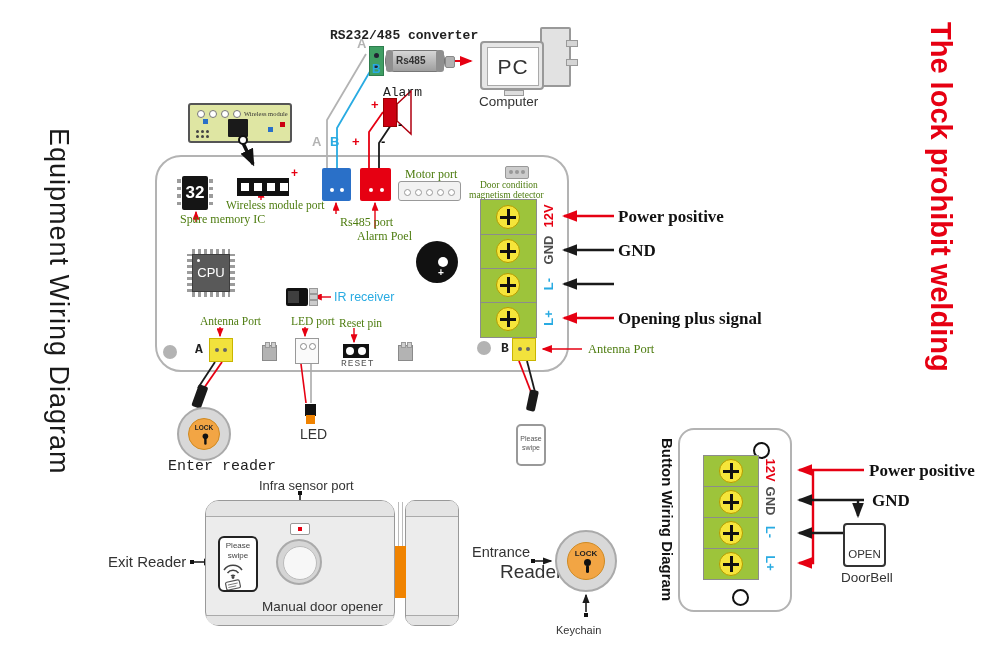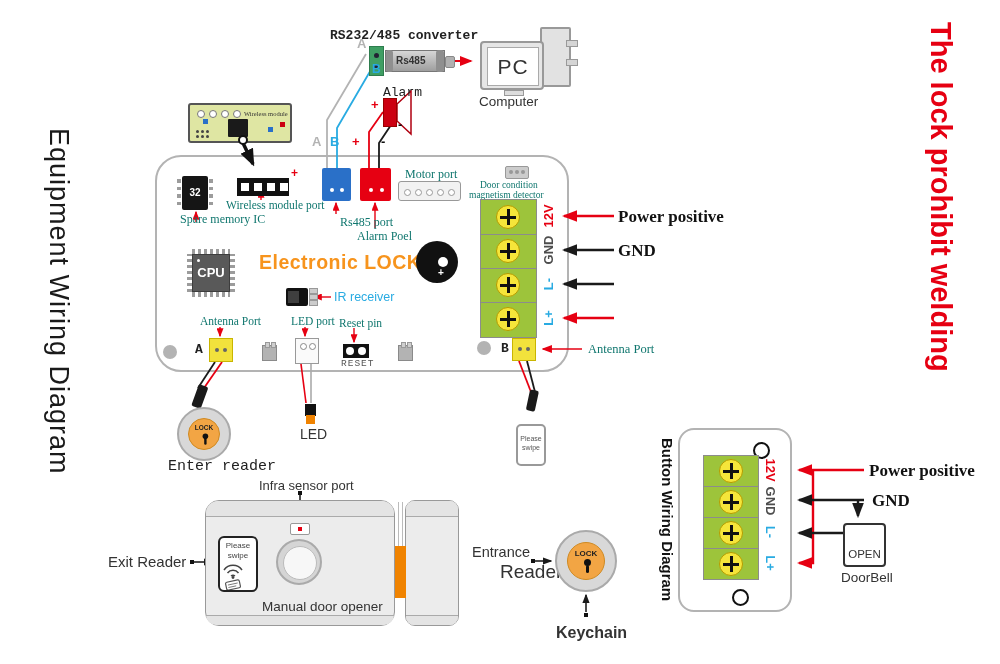--- a/index.html
+++ b/index.html
@@ -1,20 +1,20 @@
 <!DOCTYPE html>
 <html><head>
 <meta charset="utf-8">
 <style>
   html,body{margin:0;padding:0;background:#fff;}
   .stage{position:relative;width:1000px;height:664px;background:#fff;overflow:hidden;
          font-family:"Liberation Sans",sans-serif;}
   .abs{position:absolute;}
   
-  .lbl{position:absolute;font-family:"Liberation Serif",serif;font-size:12px;color:#0f766e;white-space:nowrap;}
+  .lbl{position:absolute;font-family:"Liberation Serif",serif;font-size:12px;color:#4d7c0f;white-space:nowrap;}
   .sig{position:absolute;font-family:"Liberation Serif",serif;font-weight:bold;font-size:17px;color:#111;white-space:nowrap;}
   .ann{position:absolute;font-family:"Liberation Sans",sans-serif;color:#333;white-space:nowrap;}
   .serifsm{position:absolute;font-family:Liberation Mono, monospace;color:#222;white-space:nowrap;}
   .wlabel{position:absolute;font-weight:bold;font-size:13px;white-space:nowrap;font-family:"Liberation Sans",sans-serif;}
   
   .vname{position:absolute;width:36px;height:16px;text-align:center;font-weight:bold;font-size:13px;
          font-family:"Liberation Sans",sans-serif;line-height:16px;}
   .rotccw{transform:rotate(-90deg);}
   .rotcw{transform:rotate(90deg);}
   
@@ -124,21 +124,21 @@
               font-size:29px;font-weight:bold;color:#e60012;white-space:nowrap;">The lock prohibit welding</div>
 
 
   <div class="serifsm" style="left:330px;top:28px;font-size:13px;font-weight:bold;">RS232/485 converter</div>
   <div class="wlabel" style="left:357px;top:36px;color:#b3b3b3;">A</div>
   <div class="abs" style="left:369px;top:46px;width:15px;height:30px;background:#3f9e63;border:1px solid #2e7d4e;box-sizing:border-box;">
     <div class="dot" style="left:4px;top:6px;width:5px;height:5px;background:#223;"></div>
     <div class="dot" style="left:4px;top:17px;width:5px;height:5px;background:#223;"></div>
   </div>
   <div class="wlabel" style="left:372px;top:62px;color:#29abe2;font-size:12px;">B</div>
-  <div class="abs" style="left:385px;top:50px;width:60px;height:22px;background:linear-gradient(#d6d6d6,#9e9e9e);border:1px solid #777;border-radius:0;box-sizing:border-box;">
+  <div class="abs" style="left:385px;top:50px;width:60px;height:22px;background:linear-gradient(#d6d6d6,#9e9e9e);border:1px solid #777;border-radius:9px;box-sizing:border-box;">
     <div class="abs" style="left:0;top:-1px;width:7px;height:22px;background:#8f8f8f;border-radius:3px;"></div>
     <div class="abs" style="right:0;top:-1px;width:8px;height:22px;background:#8f8f8f;border-radius:3px;"></div>
     <div class="abs" style="left:10px;top:4px;font-size:10px;font-weight:bold;color:#333;">Rs485</div>
   </div>
   <div class="abs" style="left:445px;top:56px;width:8px;height:10px;background:#b0b0b0;border:1px solid #888;border-radius:2px;"></div>
 
   <div class="abs" style="left:540px;top:27px;width:31px;height:60px;background:#e2e2e2;border:2px solid #999;box-sizing:border-box;border-radius:2px;">
     <div class="abs" style="right:-9px;top:11px;width:10px;height:5px;background:#d5d5d5;border:1px solid #999;"></div>
     <div class="abs" style="right:-9px;top:30px;width:10px;height:5px;background:#d5d5d5;border:1px solid #999;"></div>
   </div>
@@ -173,21 +173,21 @@
     <div class="dot" style="left:6px;top:25px;width:3px;height:3px;background:#444;"></div>
     <div class="dot" style="left:11px;top:25px;width:3px;height:3px;background:#444;"></div>
     <div class="dot" style="left:16px;top:25px;width:3px;height:3px;background:#444;"></div>
     <div class="dot" style="left:6px;top:30px;width:3px;height:3px;background:#444;"></div>
     <div class="dot" style="left:11px;top:30px;width:3px;height:3px;background:#444;"></div>
     <div class="dot" style="left:16px;top:30px;width:3px;height:3px;background:#444;"></div>
     <div class="dot" style="left:48px;top:30px;width:6px;height:6px;background:#fff;border:2.5px solid #111;"></div>
   </div>
 
   <div class="abs chip-pins" style="left:182px;top:176px;width:26px;height:34px;background:#151515;border-radius:2px;text-align:center;">
-    <span style="color:#fff;font-weight:bold;font-size:10px;line-height:34px;">32</span>
+    <span style="color:#fff;font-weight:bold;font-size:17px;line-height:34px;">32</span>
   </div>
   <div class="lbl" style="left:180px;top:212px;">Spare memory IC</div>
 
   <div class="abs" style="left:237px;top:178px;width:52px;height:18px;background:#111;">
     <div class="abs" style="left:4px;top:5px;width:8px;height:8px;background:#fff;"></div>
     <div class="abs" style="left:17px;top:5px;width:8px;height:8px;background:#fff;"></div>
     <div class="abs" style="left:30px;top:5px;width:8px;height:8px;background:#fff;"></div>
     <div class="abs" style="left:43px;top:5px;width:8px;height:8px;background:#fff;"></div>
   </div>
   <div class="wlabel" style="left:291px;top:166px;color:#e60012;font-size:12px;">+</div>
@@ -215,32 +215,31 @@
   </div>
 
   <div class="abs" style="left:505px;top:166px;width:24px;height:13px;background:#ccc;border:1px solid #999;border-radius:2px;box-sizing:border-box;">
     <div class="dot" style="left:3px;top:3px;width:4px;height:4px;background:#999;"></div>
     <div class="dot" style="left:9px;top:3px;width:4px;height:4px;background:#999;"></div>
     <div class="dot" style="left:15px;top:3px;width:4px;height:4px;background:#999;"></div>
   </div>
   <div class="lbl" style="left:480px;top:180px;font-size:9.5px;">Door condition</div>
   <div class="lbl" style="left:469px;top:190px;font-size:9.5px;">magnetism detector</div>
 
-  <div class="abs" style="left:187px;top:249px;width:48px;height:48px;font-weight:bold;">
+  <div class="abs" style="left:187px;top:249px;width:48px;height:48px;">
     <div class="abs" style="left:5px;top:0;right:5px;height:5px;background:repeating-linear-gradient(90deg,#9c9c9c 0 3px,transparent 3px 6px);"></div>
     <div class="abs" style="left:5px;bottom:0;right:5px;height:5px;background:repeating-linear-gradient(90deg,#9c9c9c 0 3px,transparent 3px 6px);"></div>
     <div class="abs" style="left:0;top:5px;bottom:5px;width:5px;background:repeating-linear-gradient(0deg,#9c9c9c 0 3px,transparent 3px 6px);"></div>
     <div class="abs" style="right:0;top:5px;bottom:5px;width:5px;background:repeating-linear-gradient(0deg,#9c9c9c 0 3px,transparent 3px 6px);"></div>
     <div class="abs" style="left:5px;top:5px;width:38px;height:38px;background:#595959;border:1px solid #3d3d3d;box-sizing:border-box;text-align:center;">
       <span style="color:#fff;font-size:13px;line-height:36px;">CPU</span>
       <div class="dot" style="left:4px;top:4px;width:3px;height:3px;background:#fff;"></div>
     </div>
   </div>
 
-  <div class="abs" style="left:259px;top:251px;font-weight:bold;font-size:19.5px;color:#f7941d;letter-spacing:0.5px;white-space:nowrap;">Electronic LOCK</div>
 
   <div class="abs" style="left:286px;top:288px;width:22px;height:18px;background:#111;border-radius:2px;">
     <div class="abs" style="left:2px;top:3px;width:11px;height:12px;background:#3f3f3f;"></div>
   </div>
   <div class="abs" style="left:309px;top:288px;width:7px;height:4px;background:#ccc;border:1px solid #999;"></div>
   <div class="abs" style="left:309px;top:294px;width:7px;height:4px;background:#ccc;border:1px solid #999;"></div>
   <div class="abs" style="left:309px;top:300px;width:7px;height:4px;background:#ccc;border:1px solid #999;"></div>
   <div class="abs" style="left:334px;top:290px;font-size:12.5px;color:#29abe2;">IR receiver</div>
 
   <div class="abs" style="left:416px;top:241px;width:42px;height:42px;border-radius:50%;background:#111;">
@@ -296,20 +295,21 @@
     <div class="screw" style="left:15px;top:73px;"></div>
     <div class="screw" style="left:15px;top:107px;"></div>
   </div>
   <div class="vname rotccw" style="left:531px;top:208px;color:#e60012;">12V</div>
   <div class="vname rotccw" style="left:531px;top:242px;color:#4d4d4d;">GND</div>
   <div class="vname rotccw" style="left:531px;top:276px;color:#29abe2;">L-</div>
   <div class="vname rotccw" style="left:531px;top:310px;color:#29abe2;">L+</div>
 
   <div class="sig" style="left:618px;top:207px;">Power positive</div>
   <div class="sig" style="left:618px;top:241px;">GND</div>
+  <div class="sig" style="left:618px;top:309px;">Opening plus signal</div>
 
   <div class="reader-outer" style="left:177px;top:407px;width:54px;height:54px;">
     <div class="reader-inner" style="left:9px;top:9px;width:32px;height:32px;">
       <span class="ltxt" style="font-size:6.5px;margin-top:5px;">LOCK</span>
       <div class="keyicon" style="left:12px;top:13px;transform:scale(0.8);"></div>
     </div>
   </div>
   <div class="serifsm" style="left:168px;top:458px;font-size:15px;">Enter reader</div>
 
   <div class="abs" style="left:305px;top:404px;width:11px;height:12px;background:#111;"></div>
@@ -366,21 +366,21 @@
   <div class="ann" style="left:262px;top:599px;font-size:13.5px;">Manual door opener</div>
 
   <div class="ann" style="left:472px;top:544px;font-size:14.5px;">Entrance</div>
   <div class="ann" style="left:472px;top:561px;font-size:19px;margin-left:28px;">Reader</div>
   <div class="reader-outer" style="left:555px;top:530px;width:62px;height:62px;">
     <div class="reader-inner" style="left:10px;top:10px;width:38px;height:38px;">
       <span class="ltxt" style="font-size:8px;margin-top:6px;">LOCK</span>
       <div class="keyicon" style="left:15px;top:16px;"></div>
     </div>
   </div>
-  <div class="ann" style="left:556px;top:624px;font-size:16px;font-weight:bold;">Keychain</div>
+  <div class="ann" style="left:556px;top:624px;font-size:11px;">Keychain</div>
 
   <div class="abs" style="left:676px;top:438px;width:170px;transform:rotate(90deg);transform-origin:0 0;
               font-weight:bold;font-size:15px;color:#111;white-space:nowrap;">Button Wiring Diagram</div>
 
   <div class="dot" style="left:753px;top:442px;width:17px;height:17px;background:#fff;border:2.5px solid #111;box-sizing:border-box;"></div>
   <div class="dot" style="left:732px;top:589px;width:17px;height:17px;background:#fff;border:2.5px solid #111;box-sizing:border-box;"></div>
 
   <div class="tblock" style="left:703px;top:455px;width:54px;height:123px;">
     <div class="tdiv" style="top:30px;"></div>
     <div class="tdiv" style="top:61px;"></div>

